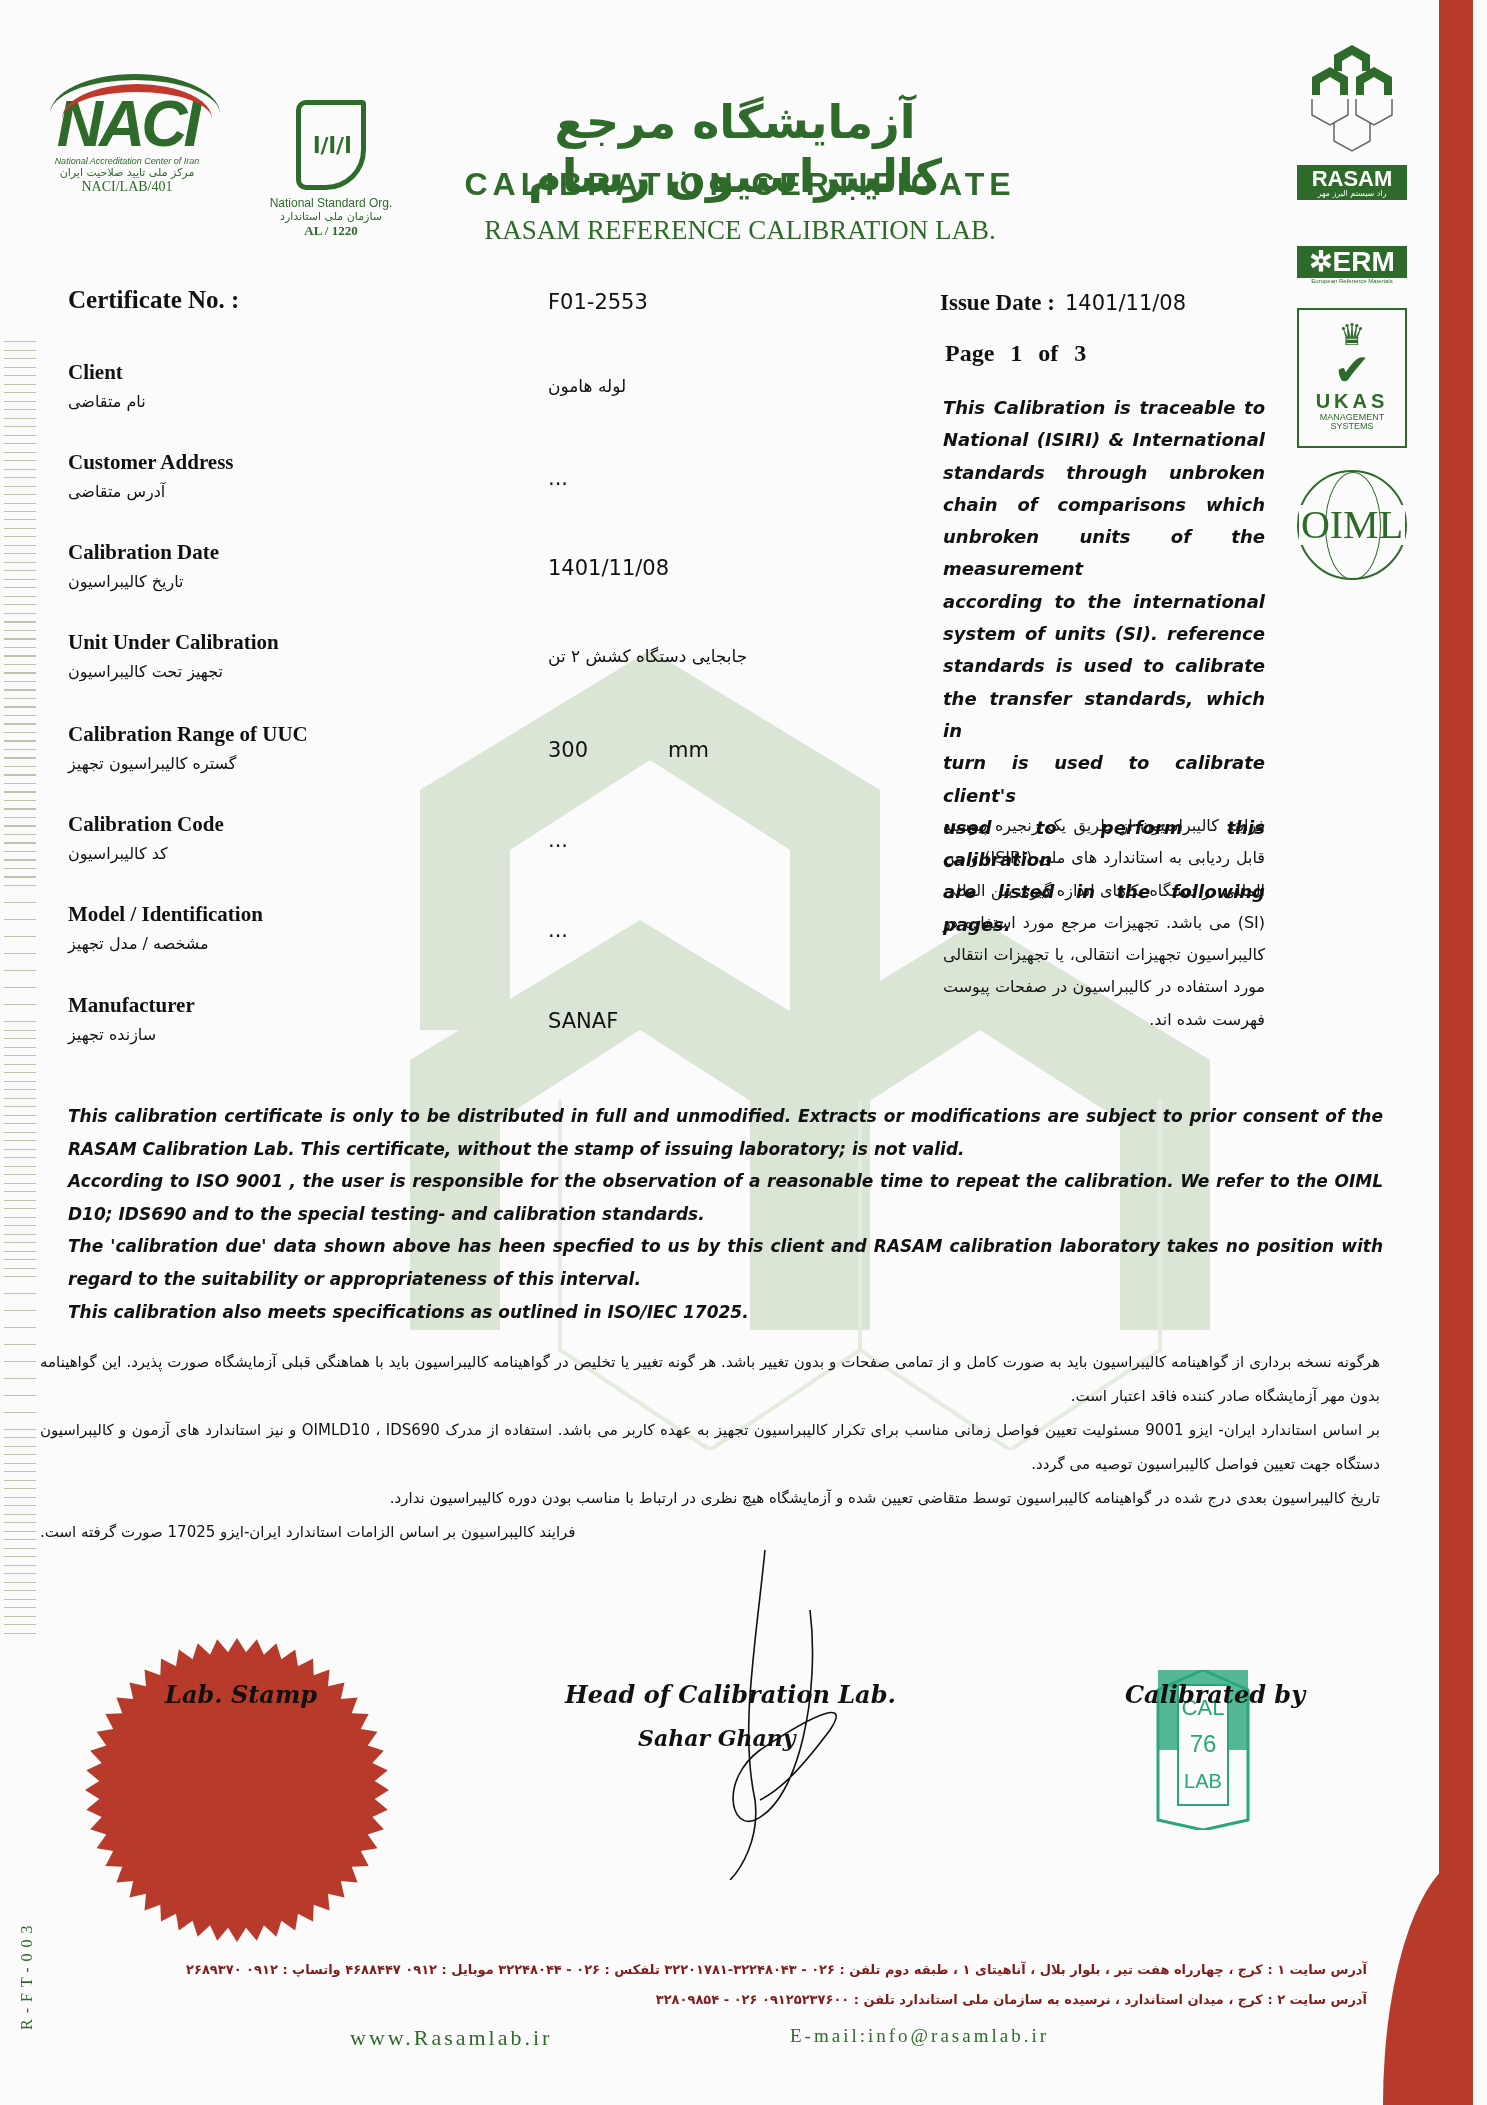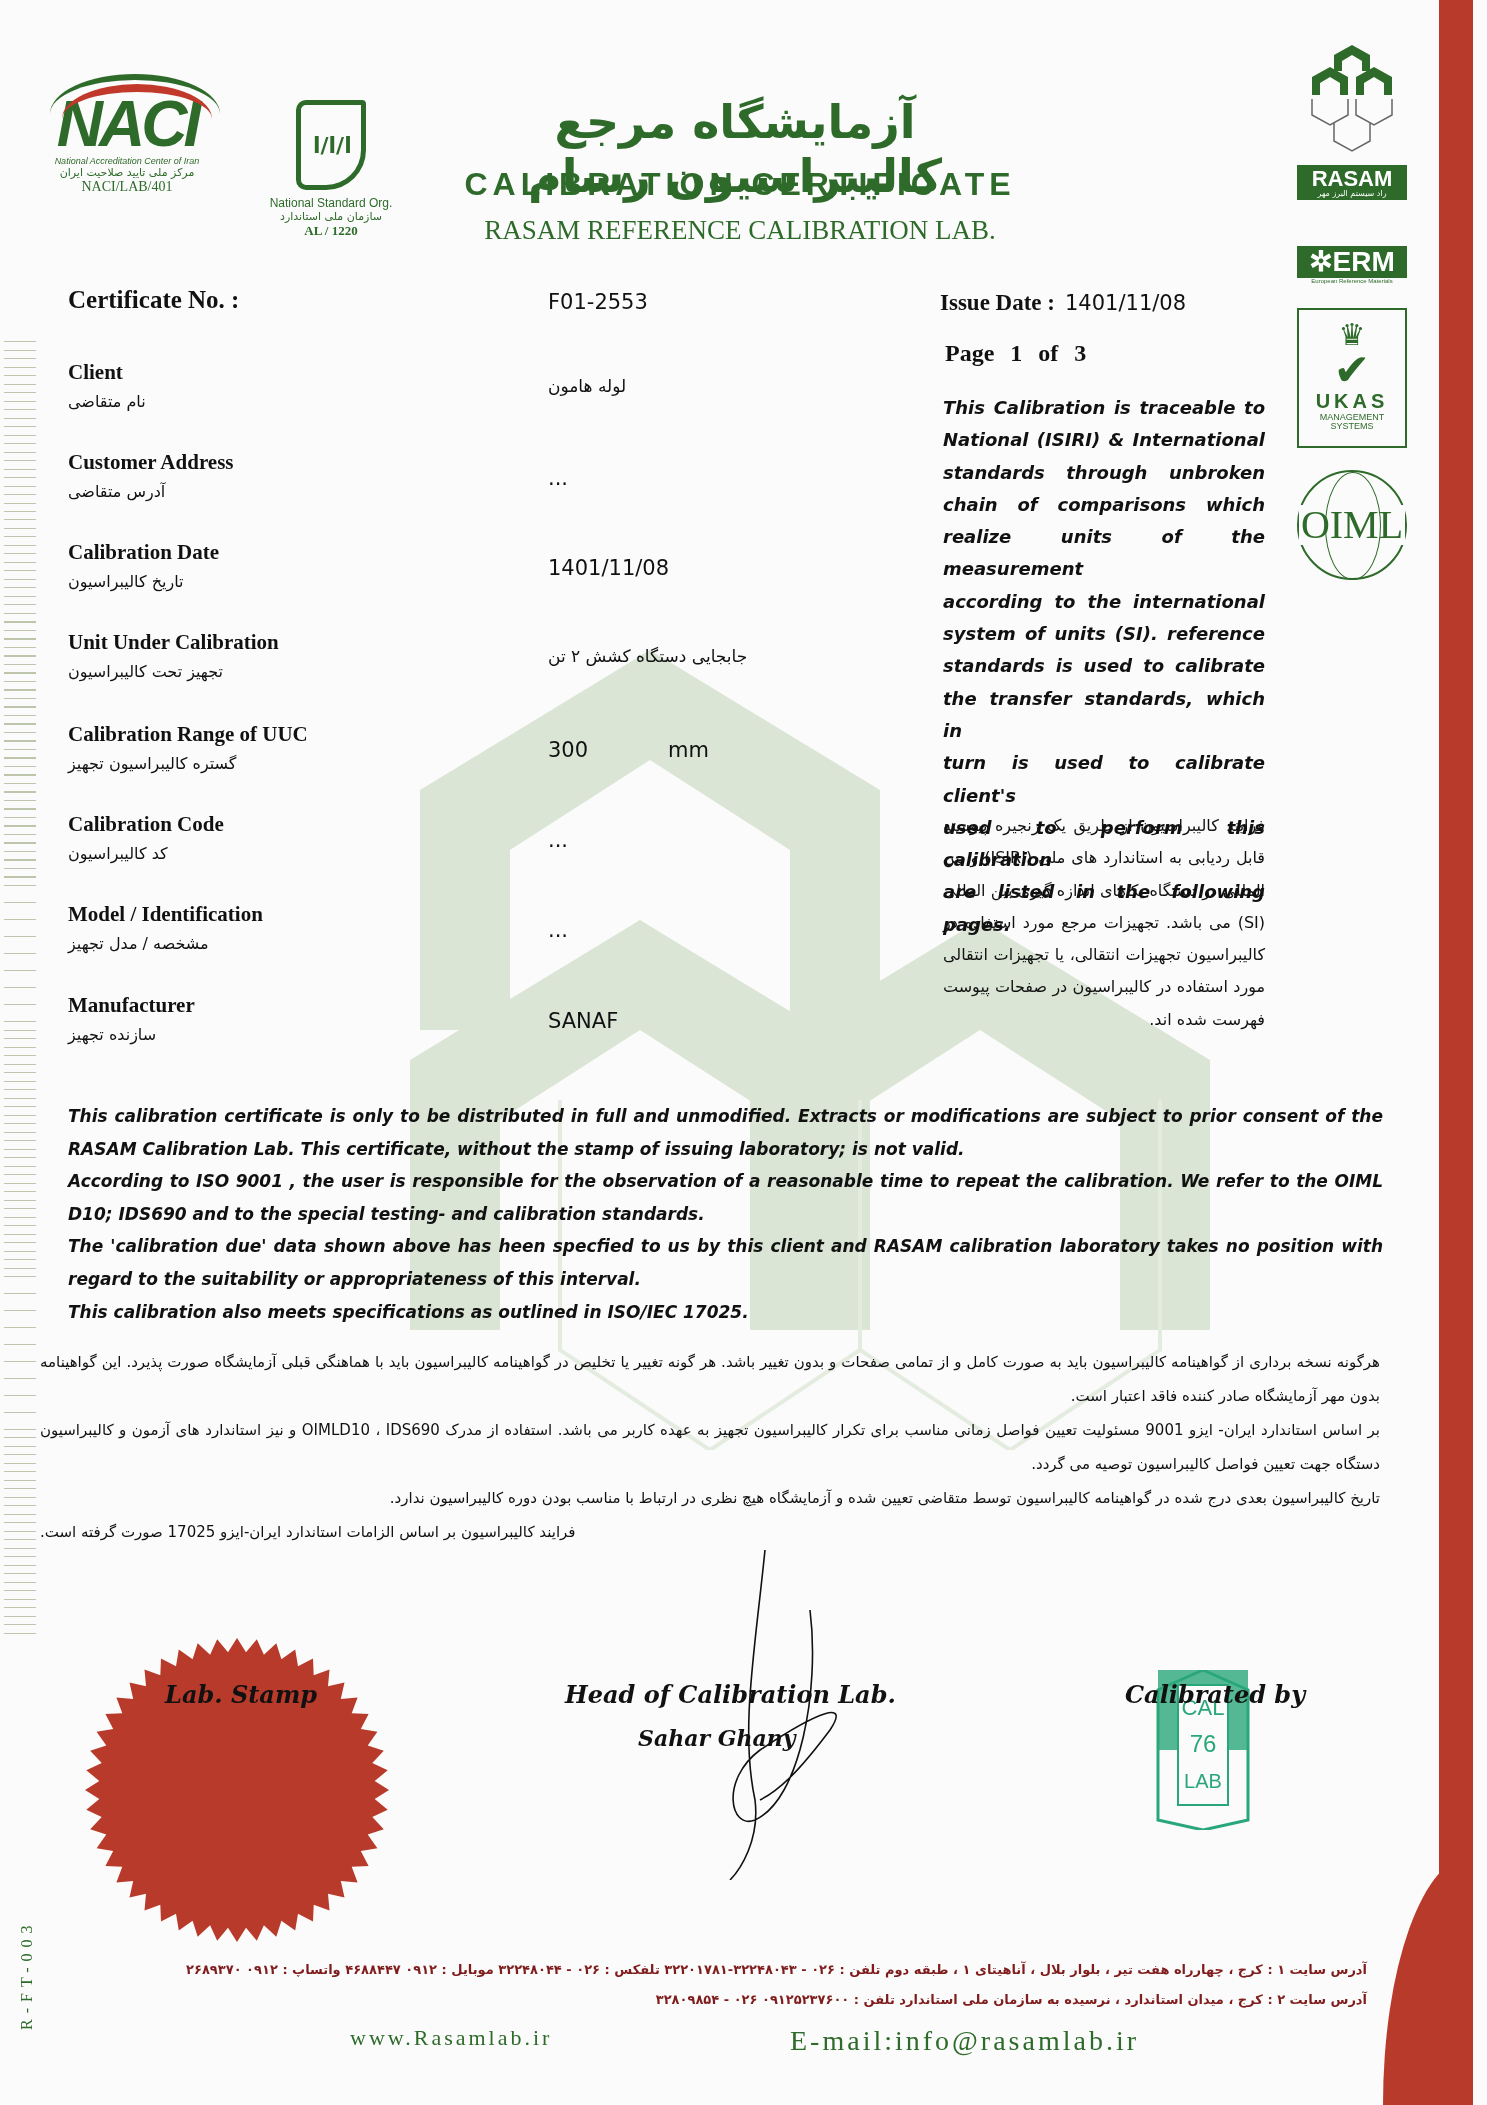--- a/index.html
+++ b/index.html
@@ -88,21 +88,21 @@
   .sig-line { position: absolute; left: 660px; top: 1550px; width: 240px; height: 330px; }
   .cal-label { position: absolute; left: 1125px; top: 1680px; }
   .cal-stamp { position: absolute; left: 1148px; top: 1670px; width: 110px; height: 160px; }
 
   .form-code { position: absolute; left: 18px; top: 2030px; transform: rotate(-90deg); transform-origin: left top;
     font-family: "Liberation Serif", serif; font-size: 16px; letter-spacing: 6px; color: #2e6b2a; }
   .addr { position: absolute; right: 120px; font-family: "DejaVu Sans", sans-serif; font-weight: bold; font-size: 13px; color: #7f1d1d; direction: rtl; }
   .addr1 { top: 1962px; }
   .addr2 { top: 1992px; }
   .web { position: absolute; left: 350px; top: 2025px; font-family: "Liberation Serif", serif; font-size: 22px; letter-spacing: 3px; color: #2e6b2a; }
-  .email { position: absolute; left: 790px; top: 2025px; font-family: "Liberation Serif", serif; font-size: 28px; letter-spacing: 3px; color: #2e6b2a; }
+  .email { position: absolute; left: 790px; top: 2025px; font-family: "Liberation Serif", serif; font-size: 19px; letter-spacing: 3px; color: #2e6b2a; }
 </style>
 </head>
 <body>
 
 <div class="red-bar"></div>
 <div class="red-curve"></div>
 <div class="ruler"></div>
 
 <svg class="watermark" viewBox="0 0 900 800">
   <g fill="#9fbf8f">
@@ -205,21 +205,21 @@
     <div class="label" style="top: 993px;">Manufacturer</div>
     <div class="label-fa" style="top: 1025px;">سازنده تجهیز</div>
     <div class="value" style="top: 1009px; text-align: right;">SANAF</div>
   </div>
 
 <div class="trace-en" id="trace-en">
     <div>This Calibration is traceable to</div>
     <div>National (ISIRI) &amp; International</div>
     <div>standards through unbroken</div>
     <div>chain of comparisons which</div>
-    <div>realize units of the measurement</div>
+    <div>unbroken units of the measurement</div>
     <div>according to the international</div>
     <div>system of units (SI). reference</div>
     <div>standards is used to calibrate</div>
     <div>the transfer standards, which in</div>
     <div>turn is used to calibrate client's</div>
     <div>used to perform this calibration</div>
     <div class="last">are listed in the following pages.</div>
   </div>
 <div class="trace-fa">فرایند کالیبراسیون از طریق یک زنجیره پیوسته قابل ردیابی به استاندارد های ملی (ISIRI) و بین المللی در دستگاه یکاهای اندازه گیری بین المللی (SI) می باشد. تجهیزات مرجع مورد استفاده در کالیبراسیون تجهیزات انتقالی، یا تجهیزات انتقالی مورد استفاده در کالیبراسیون در صفحات پیوست فهرست شده اند.</div>
 

